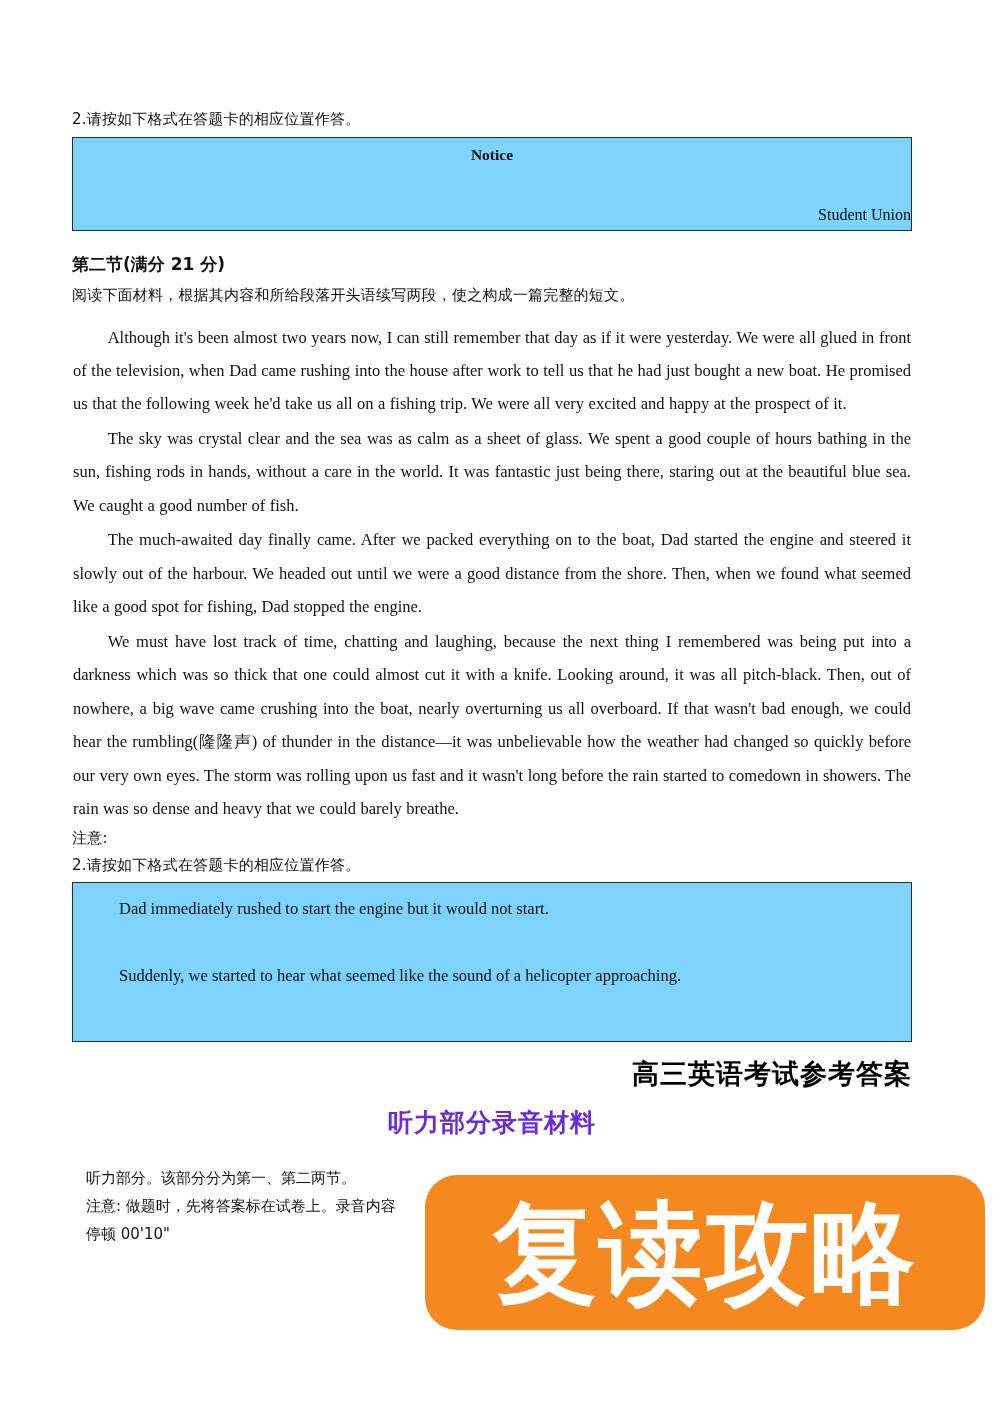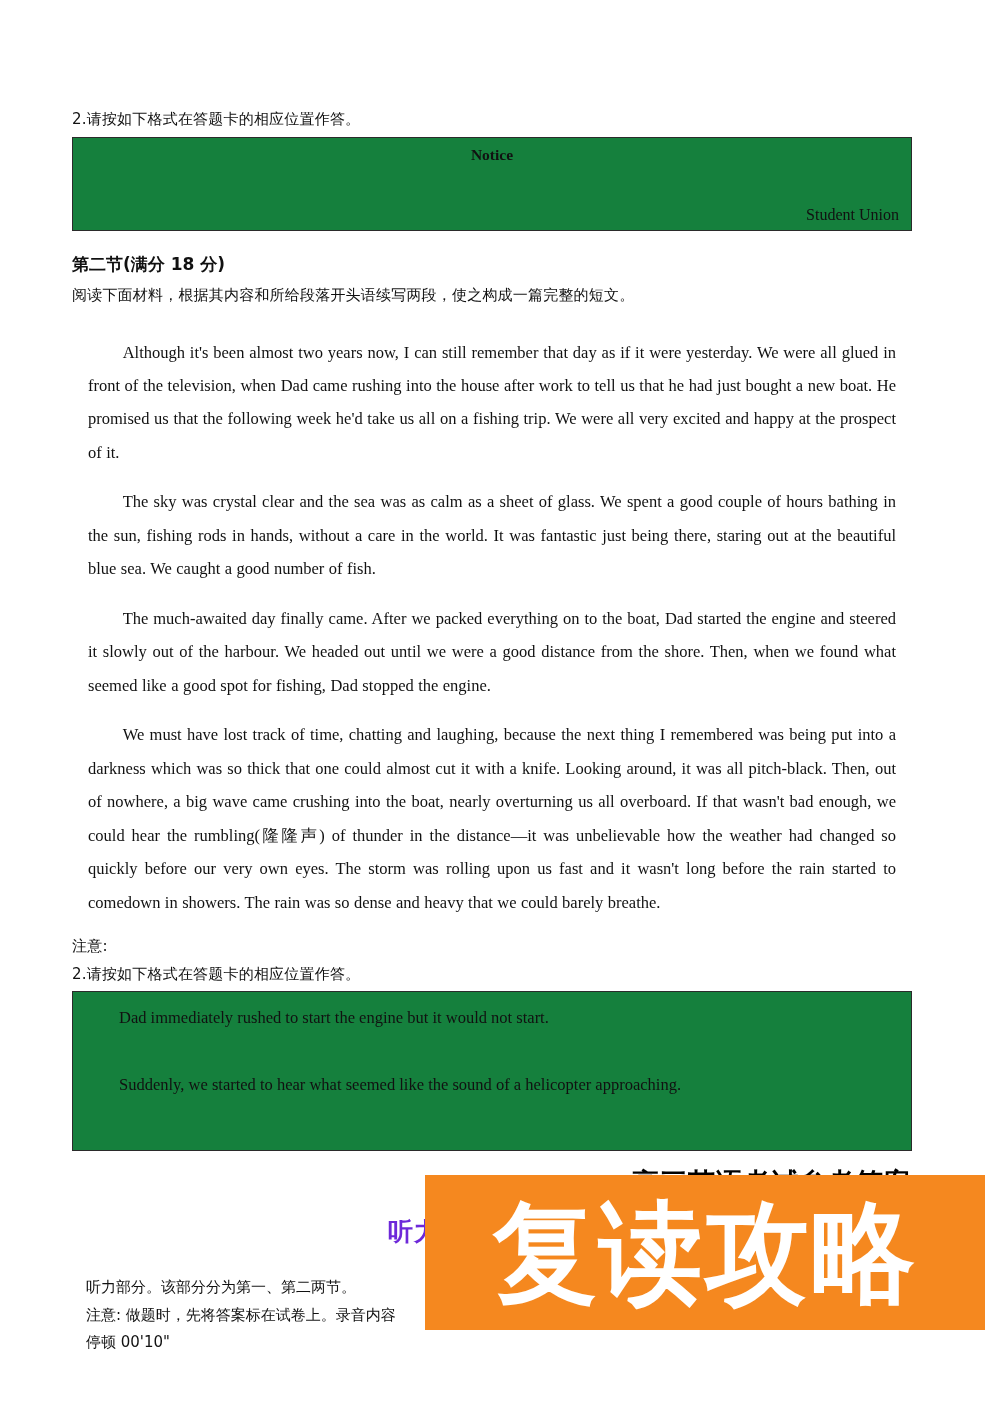--- a/index.html
+++ b/index.html
@@ -36,48 +36,48 @@
     font-size: 15px;
     line-height: 1.55;
     margin: 0 0 4px 0;
     letter-spacing: 0.2px;
   }
 
   .en-para {
     font-family: "Liberation Serif", "DejaVu Serif", serif;
     font-size: 16.5px;
     line-height: 2.03;
-    margin: 16px;
+    margin: 1px;
     text-align: justify;
     text-indent: 2.1em;
     text-justify: inter-word;
     word-spacing: 0.02em;
   }
 
   
   .answer-box {
     border: 1.6px solid #2b2b2b;
     box-sizing: border-box;
-    background: #15803d;
+    background: #7dd3fc;
   }
   #notice-box {
     height: 94px;
     margin-top: 6px;
     position: relative;
   }
   .notice-title {
     text-align: center;
     font-weight: bold;
     font-size: 15.5px;
     padding-top: 8px;
     font-family: "Liberation Serif", "DejaVu Serif", serif;
   }
   .notice-sign {
     position: absolute;
-    right: 12px;
+    right: 0;
     bottom: 6px;
     font-size: 16px;
     font-family: "Liberation Serif", "DejaVu Serif", serif;
   }
 
   
   .section-title {
     font-family: "DejaVu Sans", "Liberation Sans", sans-serif;
     font-weight: bold;
     font-size: 17px;
@@ -136,20 +136,21 @@
     position: absolute;
     left: 425px;
     top: 1175px;
     width: 560px;
     height: 155px;
     background: #F5881F;
     display: flex;
     align-items: center;
     justify-content: center;
     z-index: 50;
+    border-radius: 32px;
   }
   #watermark-text {
     font-family: "DejaVu Sans", "Liberation Sans", sans-serif;
     font-weight: bold;
     font-size: 104px;
     line-height: 1;
     color: #ffffff;
     letter-spacing: 2px;
     white-space: nowrap;
     transform: scaleY(1.06);
@@ -162,21 +163,21 @@
 
   <div class="content">
 
     <p class="cn-line">2.请按如下格式在答题卡的相应位置作答。</p>
 
     <div class="answer-box" id="notice-box">
       <div class="notice-title">Notice</div>
       <div class="notice-sign">Student Union</div>
     </div>
 
-    <div class="section-title">第二节(满分 18 分)</div>
+    <div class="section-title">第二节(满分 21 分)</div>
 
     <p class="cn-line">阅读下面材料，根据其内容和所给段落开头语续写两段，使之构成一篇完整的短文。</p>
 
     <div class="spacer-sm"></div>
 
     <p class="en-para">Although it's been almost two years now, I can still remember that day as if it were yesterday. We were all glued in front of the television, when Dad came rushing into the house after work to tell us that he had just bought a new boat. He promised us that the following week he'd take us all on a fishing trip. We were all very excited and happy at the prospect of it.</p>
     <p class="en-para">The sky was crystal clear and the sea was as calm as a sheet of glass. We spent a good couple of hours bathing in the sun, fishing rods in hands, without a care in the world. It was fantastic just being there, staring out at the beautiful blue sea. We caught a good number of fish.</p>
     <p class="en-para">The much-awaited day finally came. After we packed everything on to the boat, Dad started the engine and steered it slowly out of the harbour. We headed out until we were a good distance from the shore. Then, when we found what seemed like a good spot for fishing, Dad stopped the engine.</p>
     <p class="en-para">We must have lost track of time, chatting and laughing, because the next thing I remembered was being put into a darkness which was so thick that one could almost cut it with a knife. Looking around, it was all pitch-black. Then, out of nowhere, a big wave came crushing into the boat, nearly overturning us all overboard. If that wasn't bad enough, we could hear the rumbling(隆隆声) of thunder in the distance—it was unbelievable how the weather had changed so quickly before our very own eyes. The storm was rolling upon us fast and it wasn't long before the rain started to comedown in showers. The rain was so dense and heavy that we could barely breathe.</p>
 

